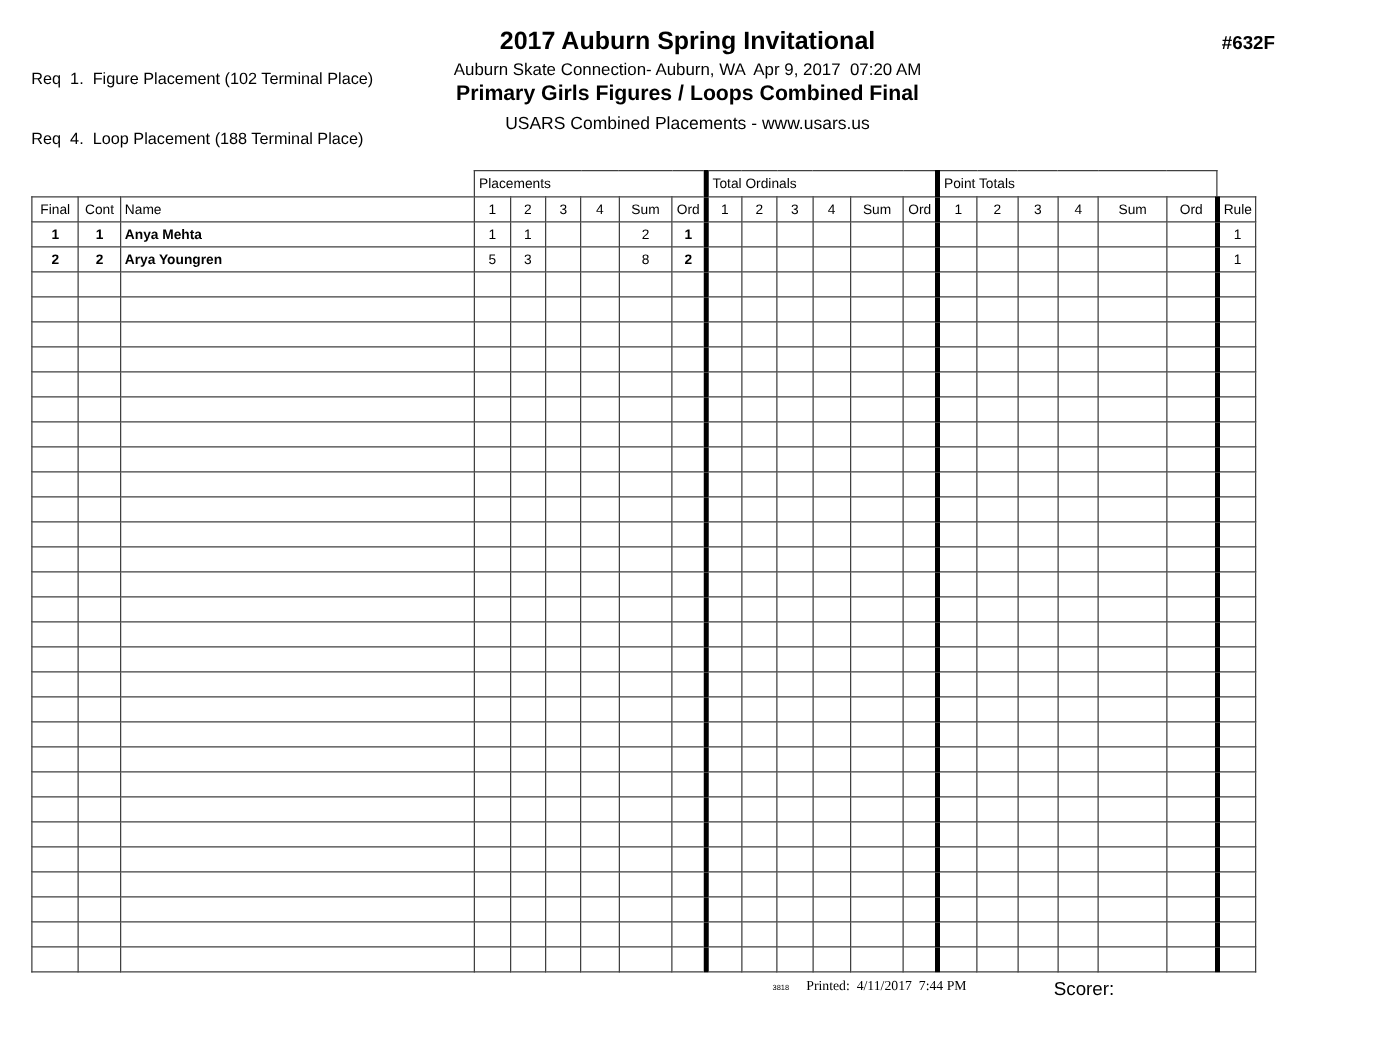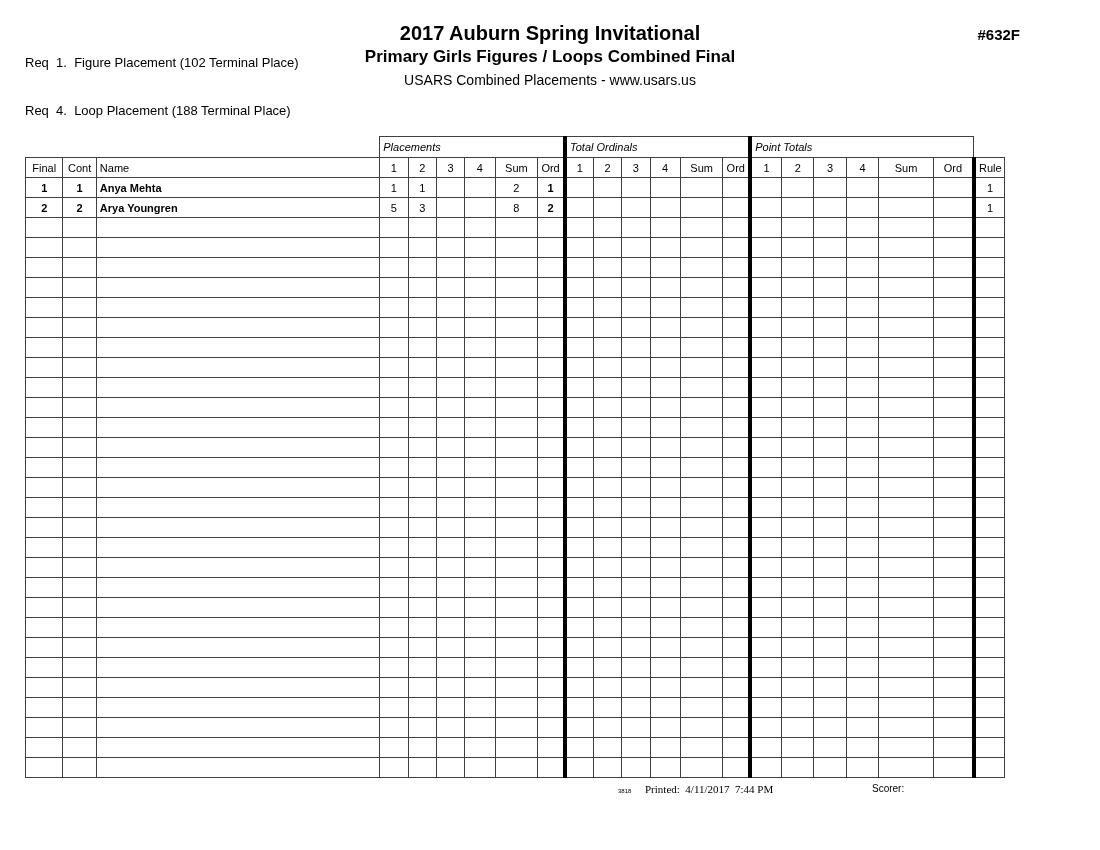--- a/index.html
+++ b/index.html
@@ -25,44 +25,45 @@
     position: absolute; left: 25px; top: 136px;
     width: 980px; border-collapse: collapse; table-layout: fixed;
   }
   .results-table th, .results-table td {
     border: 1px solid #404040;
     font-size: 11px; font-weight: normal;
     height: 20px; padding: 0 3px;
     text-align: center; overflow: hidden; white-space: nowrap;
     background: #fff;
   }
-  .results-table tr.group-row th { height: 21px; text-align: left; font-style: italic; }
+  .results-table tr.group-row th { height: 21px; text-align: left; }
   .results-table th.nogroup { border: none; background: transparent; }
   .results-table th.col-2, .results-table td.col-2 { text-align: left; }
   .results-table td.col-0, .results-table td.col-1, .results-table td.col-2,
   .results-table td.col-8, .results-table td.col-14, .results-table td.col-20 { font-weight: bold; }
   .results-table .sep { border-left: 4px solid #000; }
 
   
   .version-text { position: absolute; left: 618px; top: 788px; font-size: 6px; }
   .printed-text { position: absolute; left: 645px; top: 783px; font-size: 11px; white-space: pre; font-family: Liberation Serif, serif; }
-  .scorer-label { position: absolute; left: 872px; top: 783px; font-size: 10px; }
+  .scorer-label { position: absolute; left: 843px; top: 783px; font-size: 15px; }
 </style>
 </head>
 <body>
 
 <div class="page">
 
   <div class="req-block">
     <div>Req  1.  Figure Placement (102 Terminal Place)</div>
     <div>Req  4.  Loop Placement (188 Terminal Place)</div>
   </div>
 
   <div class="title-block">
     <div class="title">2017 Auburn Spring Invitational</div>
+    <div class="subtitle">Auburn Skate Connection- Auburn, WA  Apr 9, 2017  07:20 AM</div>
     <div class="event">Primary Girls Figures / Loops Combined Final</div>
     <div class="usars">USARS Combined Placements - www.usars.us</div>
   </div>
 
   <div class="event-number">#632F</div>
 
   <table class="results-table">
     <colgroup>
       <col style="width:37px">
         <col style="width:33px">

